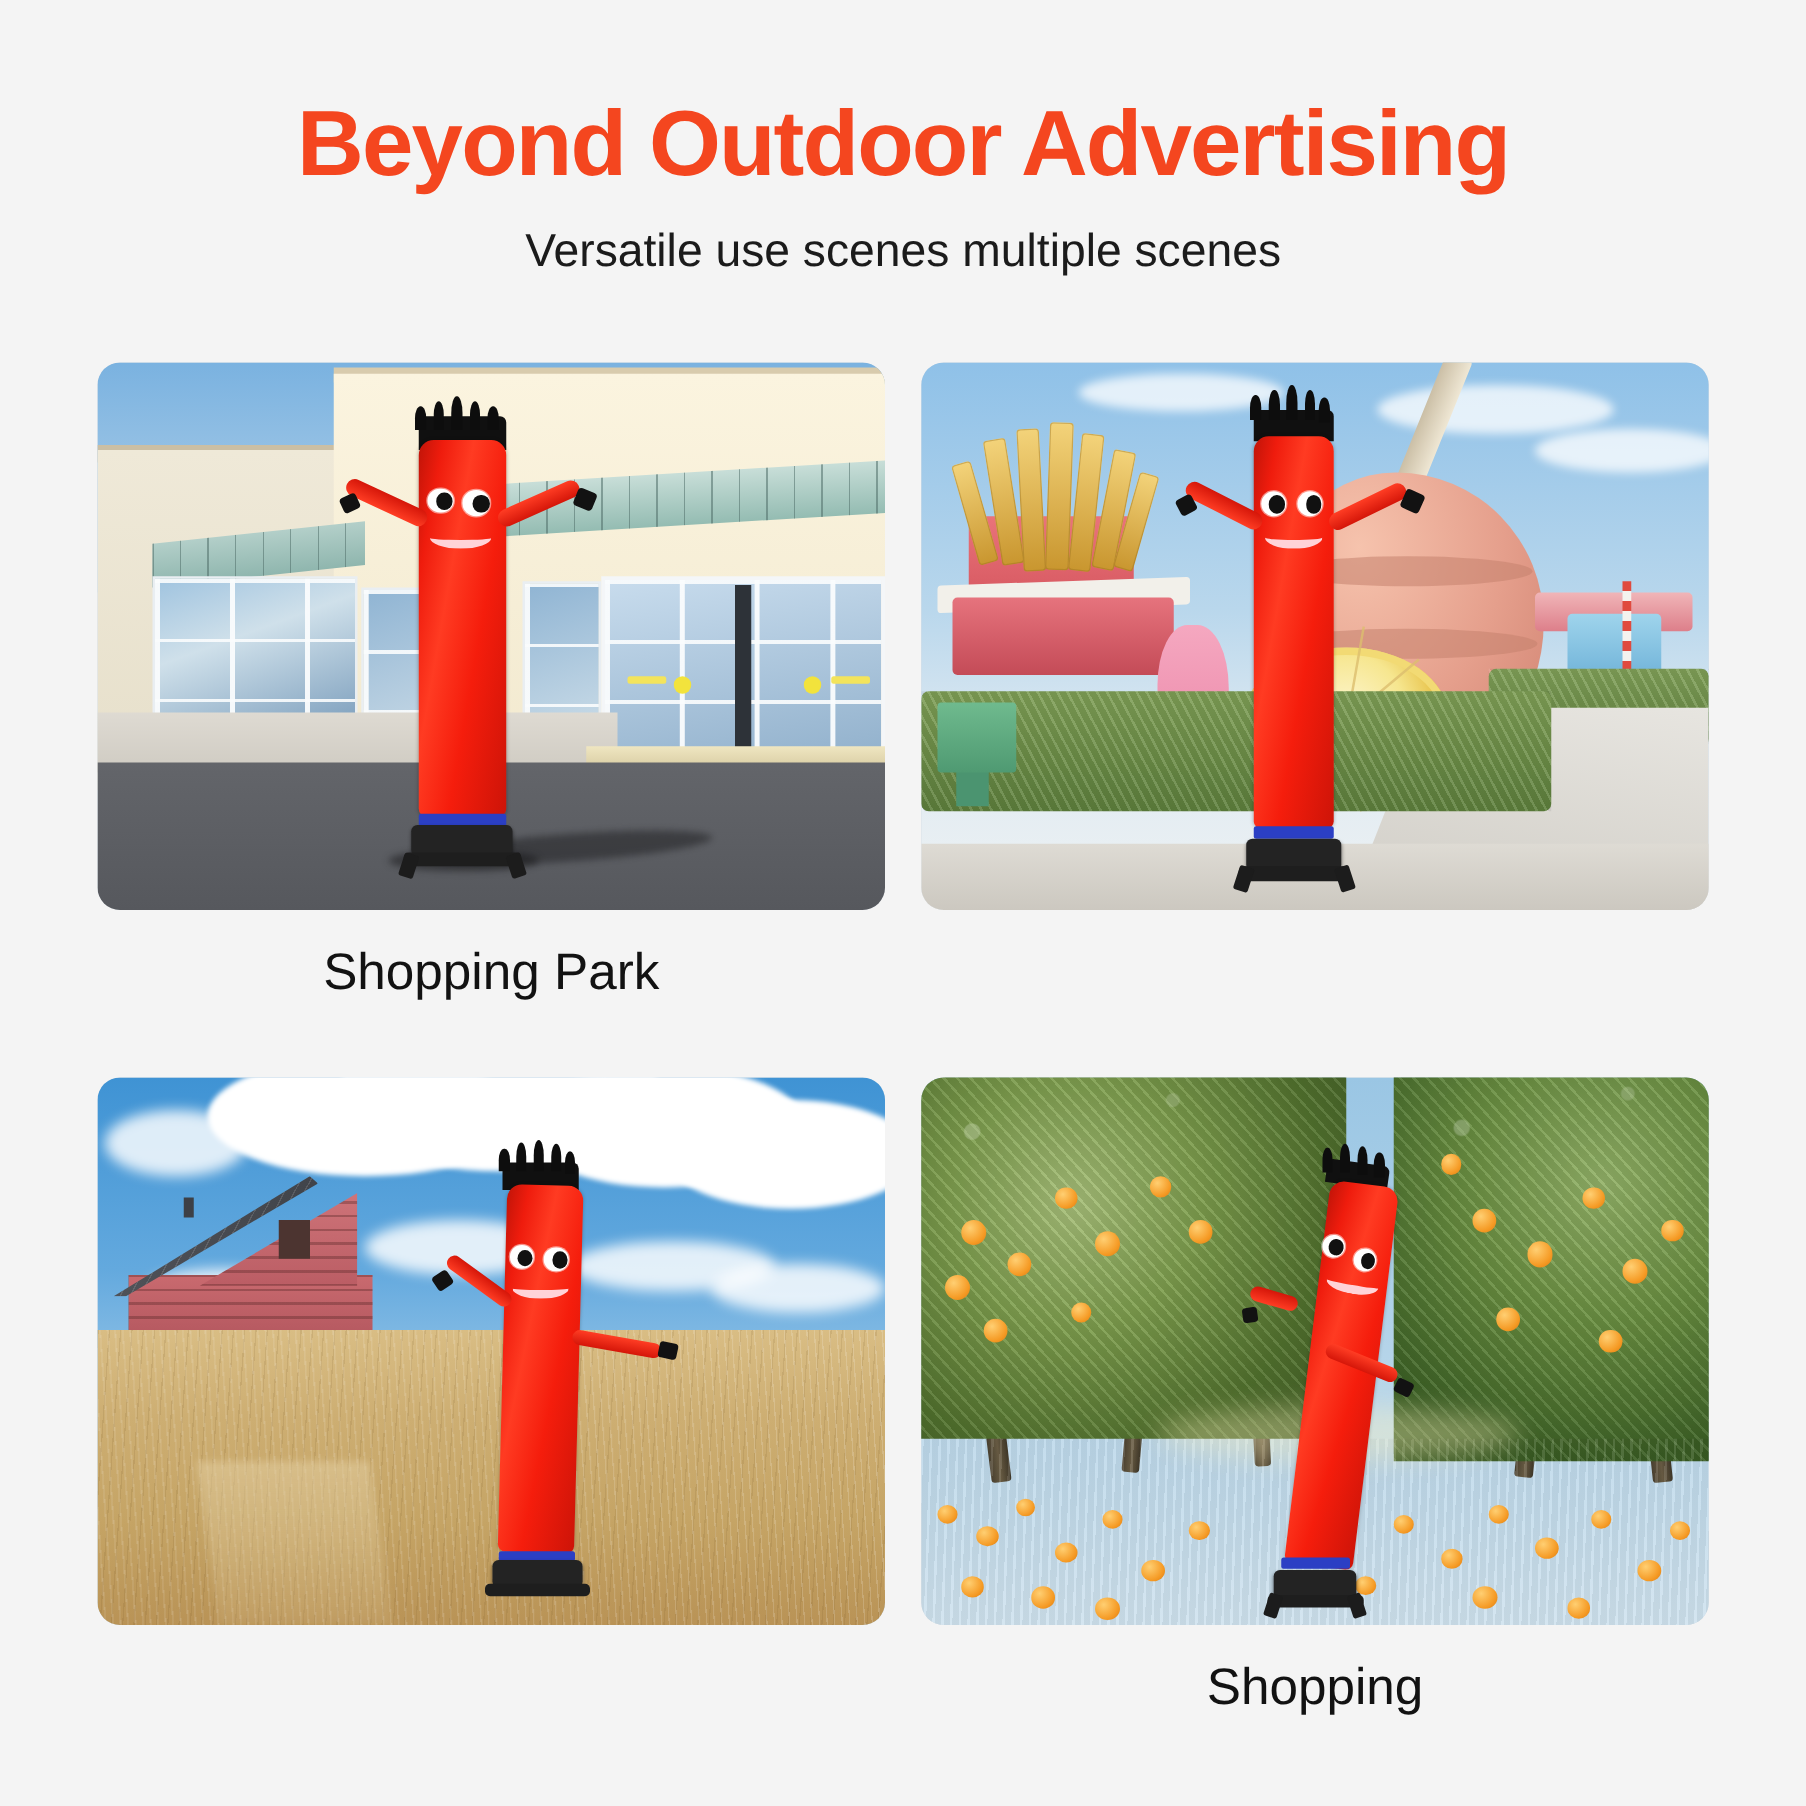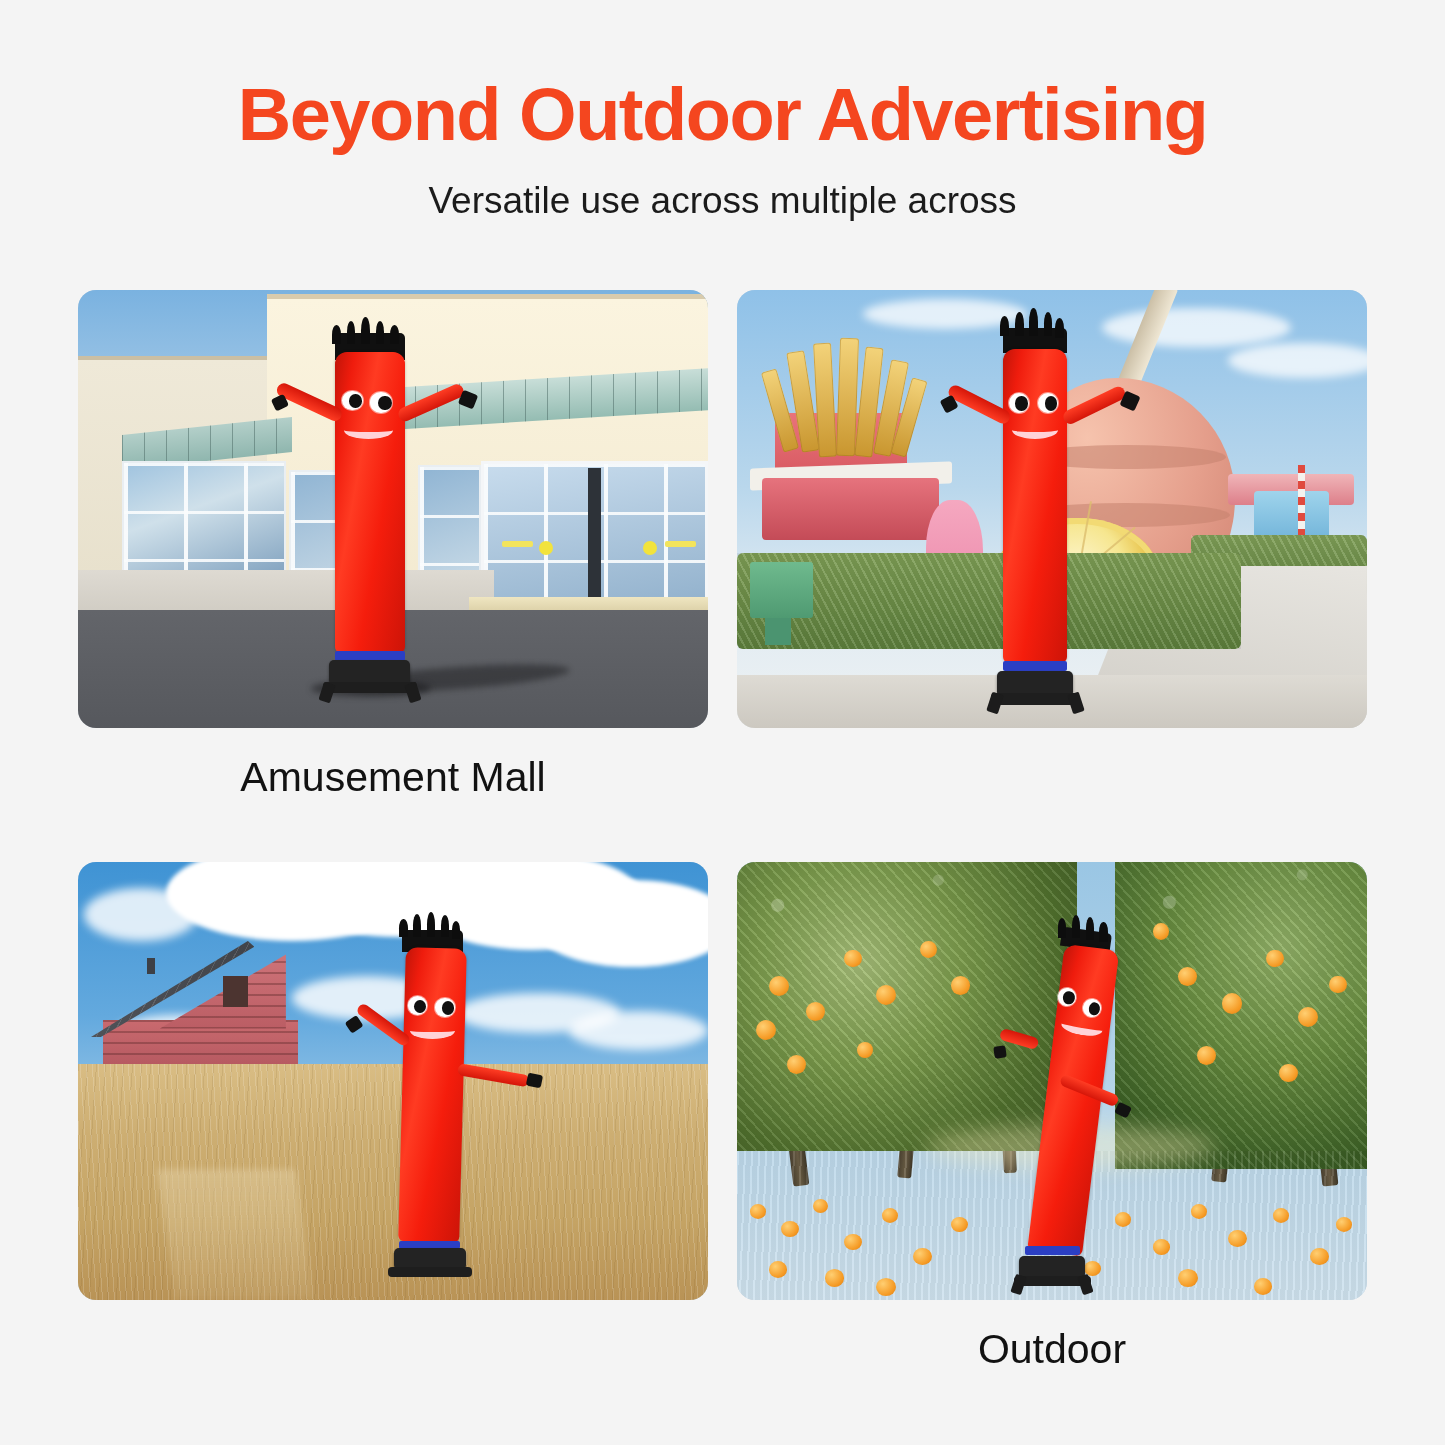--- a/index.html
+++ b/index.html
@@ -261,21 +261,21 @@
   .orange { position:absolute; border-radius:50%;
             background:radial-gradient(circle at 35% 32%,#ffcf72,#f59a24 65%,#d97a14); }
   .s4-light { position:absolute; left:30%; top:60%; width:46%; height:10%;
             background:rgba(255,244,190,.35); filter:blur(10px); border-radius:50%; }
 </style>
 </head>
 <body>
 
 <div class="header">
   <div class="title">Beyond Outdoor Advertising</div>
-  <div class="subtitle">Versatile use across multiple across</div>
+  <div class="subtitle">Versatile use scenes multiple scenes</div>
 </div>
 
 <div class="grid">
 
   <div class="cell">
     <div class="photo">
       <div class="scene">
         <div class="s1-sky"></div>
         <div class="s1-wall-left-cap"></div>
         <div class="s1-wall-left"></div>
@@ -333,21 +333,21 @@
           <div class="tm-hand" style="left:8.5%;top:18.5%;width:5%;height:3.5%;transform:rotate(-25deg)"></div>
           <div class="tm-arm" style="left:52%;top:22%;width:24%;height:3.6%;transform:rotate(-24deg)"></div>
           <div class="tm-hand" style="left:73%;top:17.5%;width:5.5%;height:4%;transform:rotate(22deg)"></div>
           <div class="tm-cuff" style="left:30%;top:84.5%;width:24%;height:2.6%"></div>
           <div class="tm-blower" style="left:28%;top:87%;width:28%;height:6.5%"></div>
           <div class="tm-leg" style="left:25%;top:93%;width:4%;height:5%;transform:rotate(18deg)"></div>
           <div class="tm-leg" style="left:55%;top:93%;width:4%;height:5%;transform:rotate(-18deg)"></div>
         </div>
       </div>
     </div>
-    <div class="caption">Amusement Mall</div>
+    <div class="caption">Shopping Park</div>
   </div>
 
   <div class="cell">
     <div class="photo">
       <div class="scene">
         <div class="s2-sky"></div>
         <div class="s2-cloud" style="left:58%;top:4%;width:30%;height:9%"></div>
         <div class="s2-cloud" style="left:78%;top:12%;width:24%;height:8%"></div>
         <div class="s2-cloud" style="left:20%;top:2%;width:26%;height:7%"></div>
 
@@ -567,16 +567,16 @@
           <div class="tm-hand" style="left:20%;top:34%;width:4.5%;height:3%;transform:rotate(-8deg)"></div>
           <div class="tm-arm" style="left:44%;top:41%;width:22%;height:3.2%;transform:rotate(22deg)"></div>
           <div class="tm-hand" style="left:64%;top:49%;width:5%;height:3.2%;transform:rotate(26deg)"></div>
           <div class="tm-cuff" style="left:31%;top:86%;width:20%;height:2.3%"></div>
           <div class="tm-blower" style="left:29%;top:88.5%;width:24%;height:6%"></div>
           <div class="tm-leg" style="left:27%;top:93.5%;width:4%;height:5%;transform:rotate(18deg)"></div>
           <div class="tm-leg" style="left:51%;top:93.5%;width:4%;height:5%;transform:rotate(-18deg)"></div>
         </div>
       </div>
     </div>
-    <div class="caption">Outdoor</div>
+    <div class="caption">Shopping</div>
   </div>
 
 </div>
 
 </body></html>

